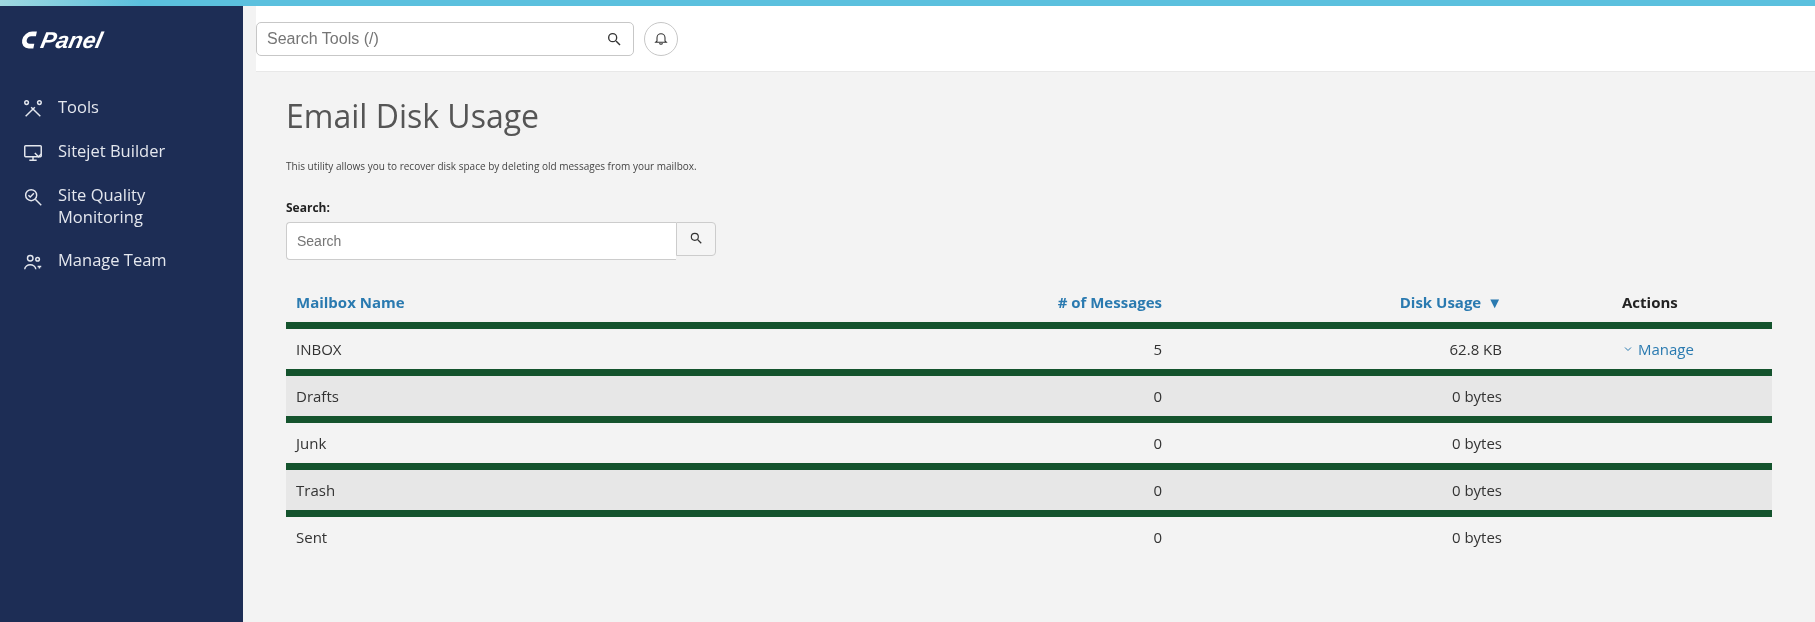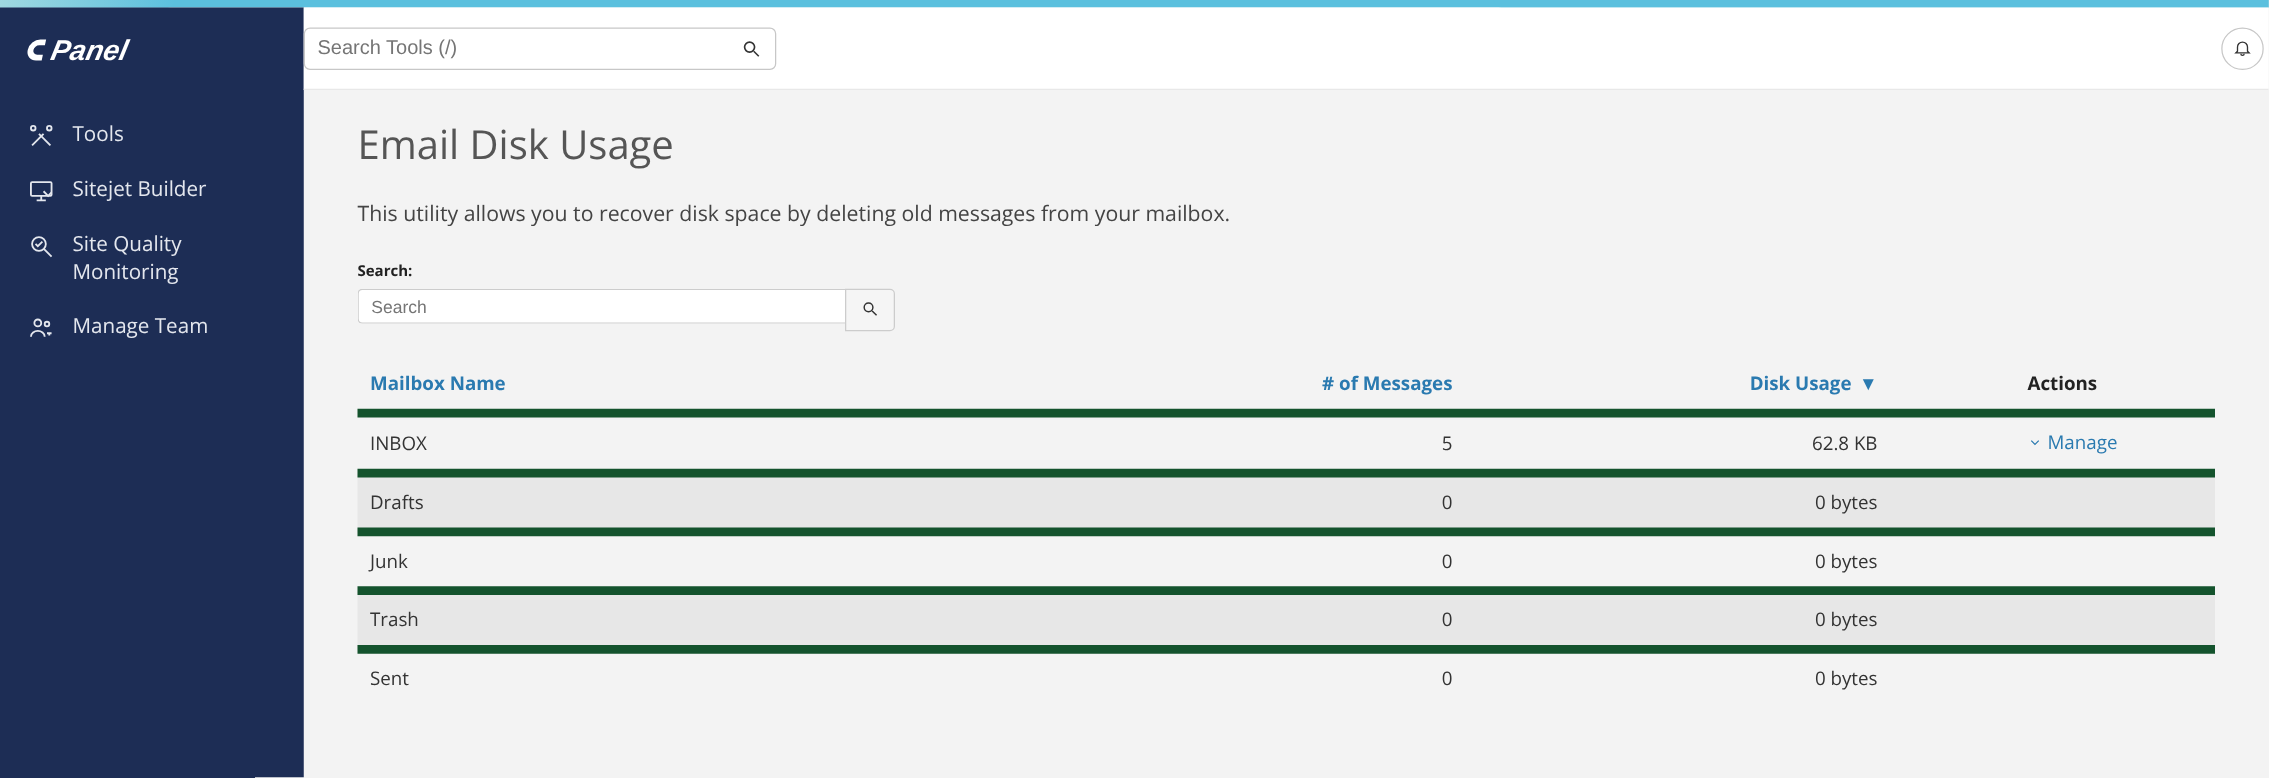--- a/index.html
+++ b/index.html
@@ -72,27 +72,27 @@
       display: inline-flex;
       align-items: center;
       justify-content: center;
       margin-top: 2px;
     }
     .nav-icon svg { width: 22px; height: 22px; stroke: #e4e7ee; fill: none; stroke-width: 1.6; }
     .nav-label { flex: 1; }
 
     .header-bar {
       position: absolute;
-      top: 6px; left: 243px; right: 0;
+      top: 6px; left: 256px; right: 0;
       height: 66px;
       background: #fff;
       border-bottom: 1px solid #e8e8e8;
       display: flex;
       align-items: center;
-      justify-content: space-between;
+      justify-content: flex-start;
       padding-right: 14px;
       gap: 10px;
     }
     .search-tools {
       display: flex;
       align-items: center;
       width: 378px;
       height: 34px;
       border: 1px solid #c7c7c7;
       border-radius: 5px;
@@ -132,38 +132,38 @@
       padding: 22px 43px;
       overflow: auto;
     }
     h1.page-title {
       font-size: 32px;
       font-weight: 400;
       color: #555;
       margin-bottom: 22px;
     }
     .page-desc {
-      font-size: 17px;
+      font-size: 10px;
       color: #444;
       margin-bottom: 26px;
     }
     .search-label {
       font-size: 12px;
       font-weight: 700;
       color: #222;
       margin-bottom: 6px;
     }
     .search-row {
       display: flex;
       gap: 0;
       margin-bottom: 22px;
     }
     .search-row input {
       width: 390px;
-      height: 28px;
+      height: 38px;
       border: 1px solid #ccc;
       border-right: none;
       border-radius: 4px 0 0 4px;
       padding: 0 10px;
       font-size: 14px;
       outline: none;
     }
     .search-btn {
       width: 40px; height: 34px;
       border: 1px solid #ccc;

